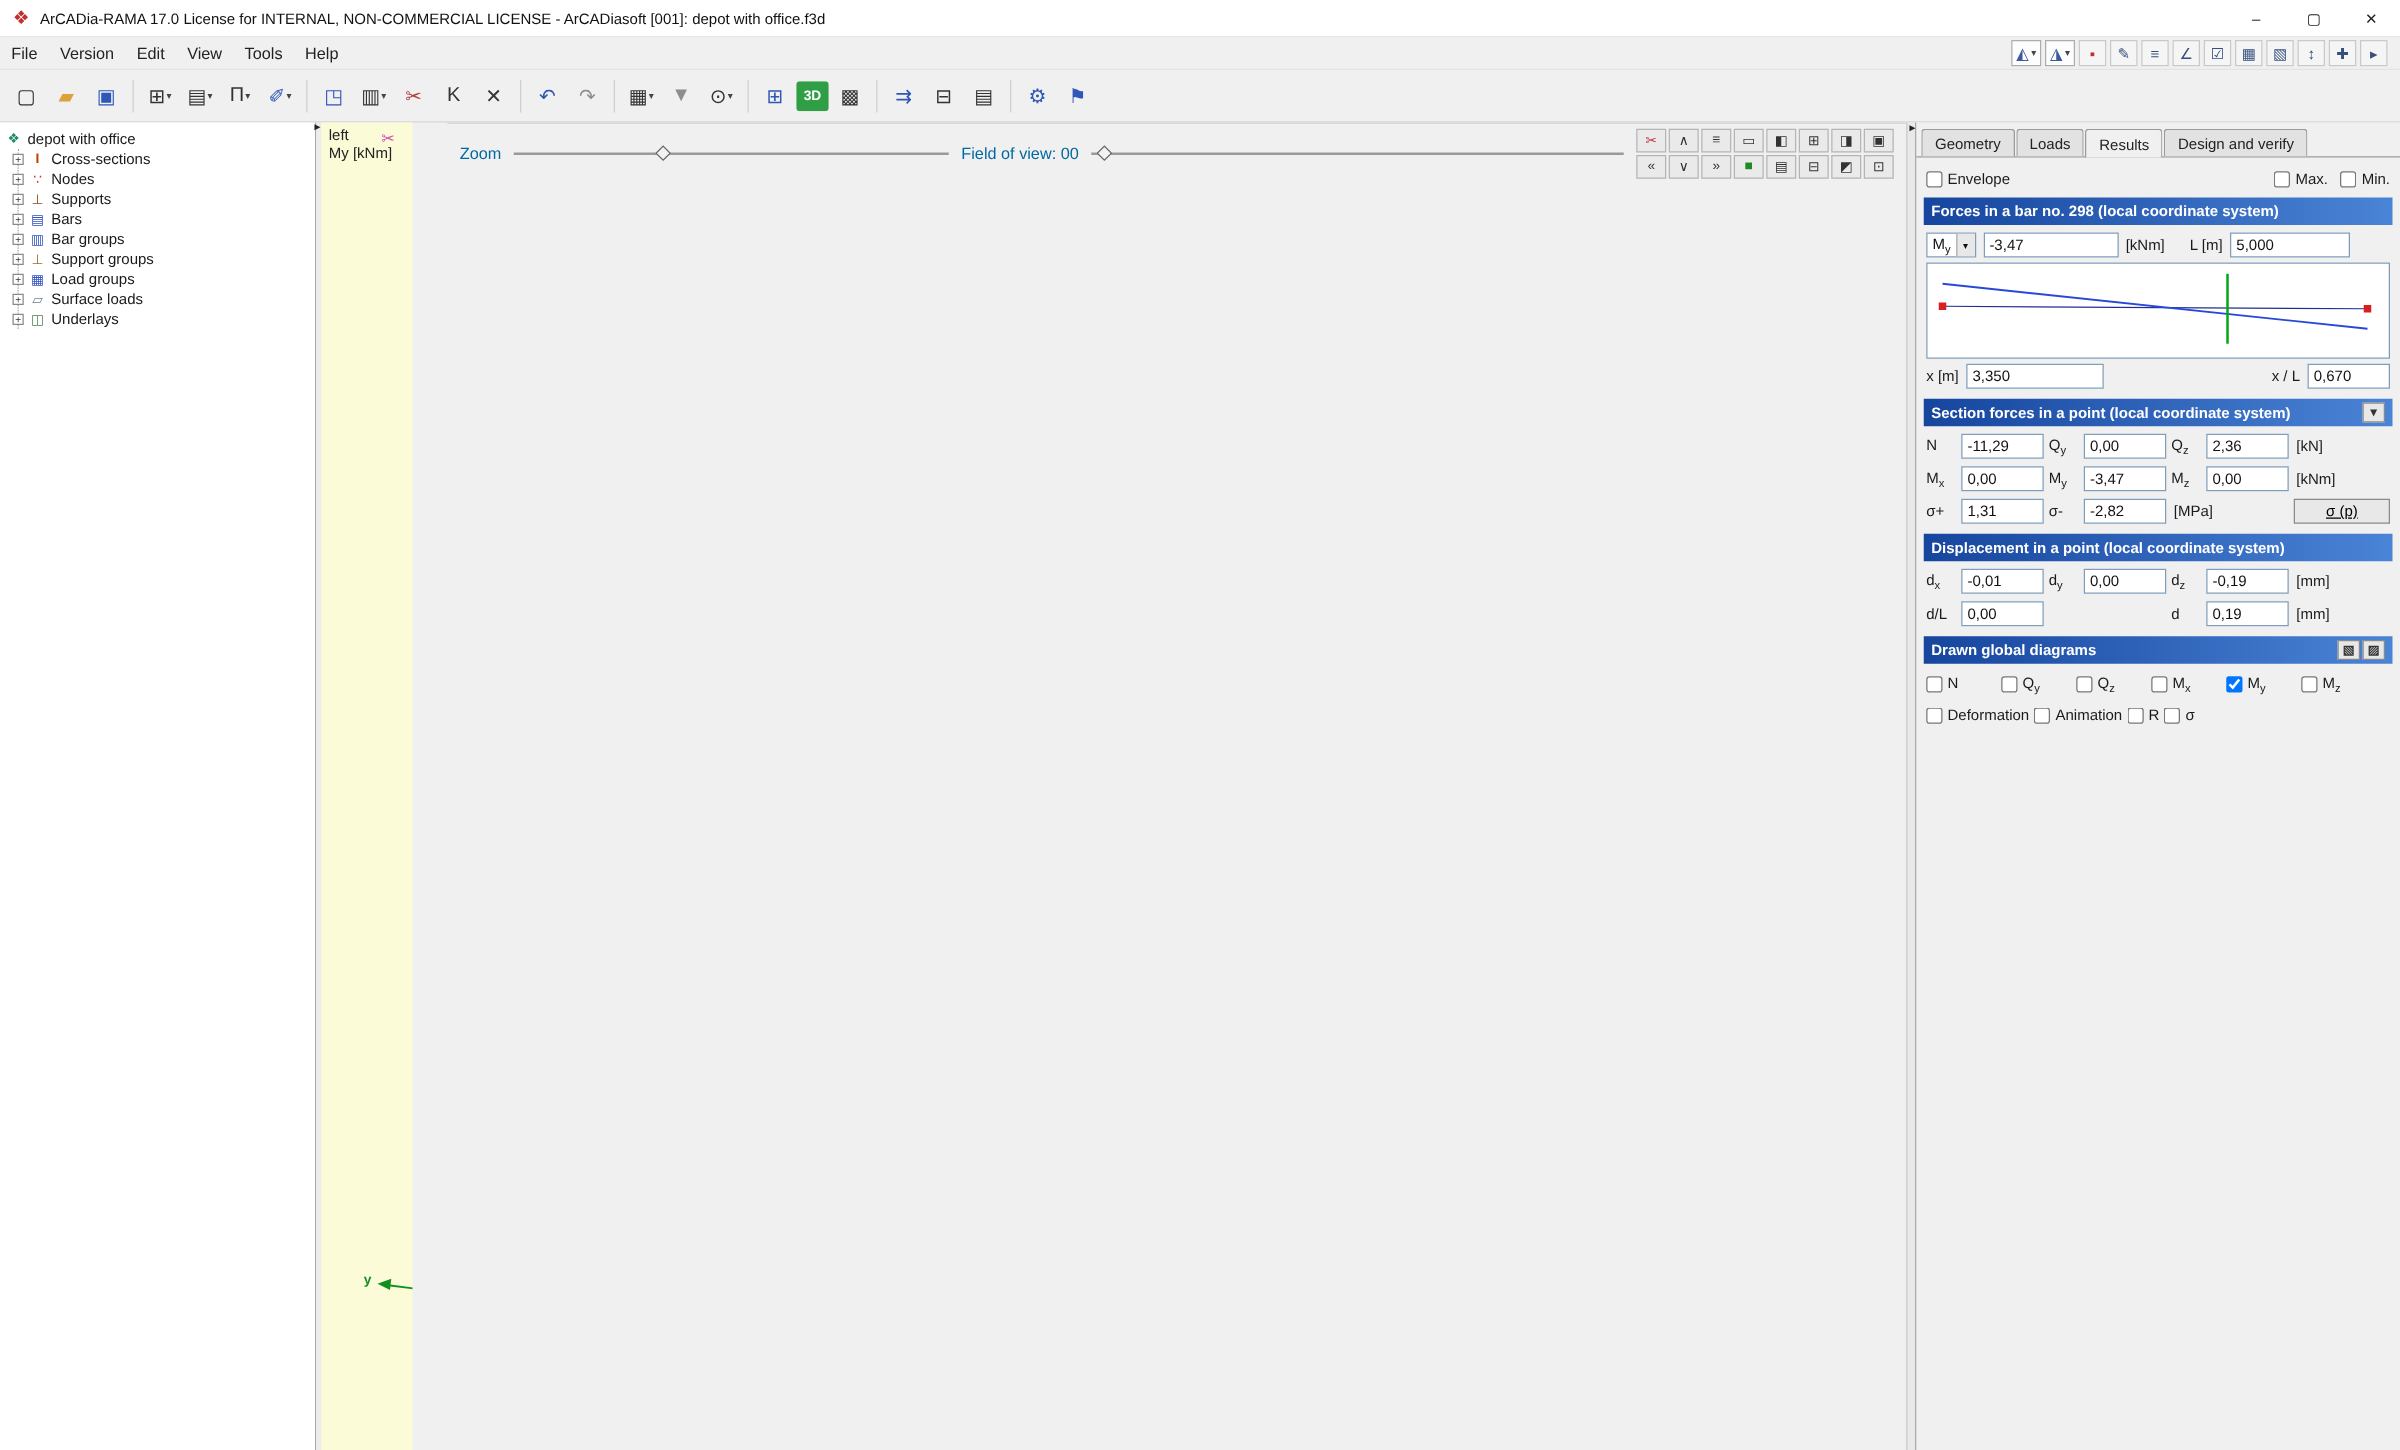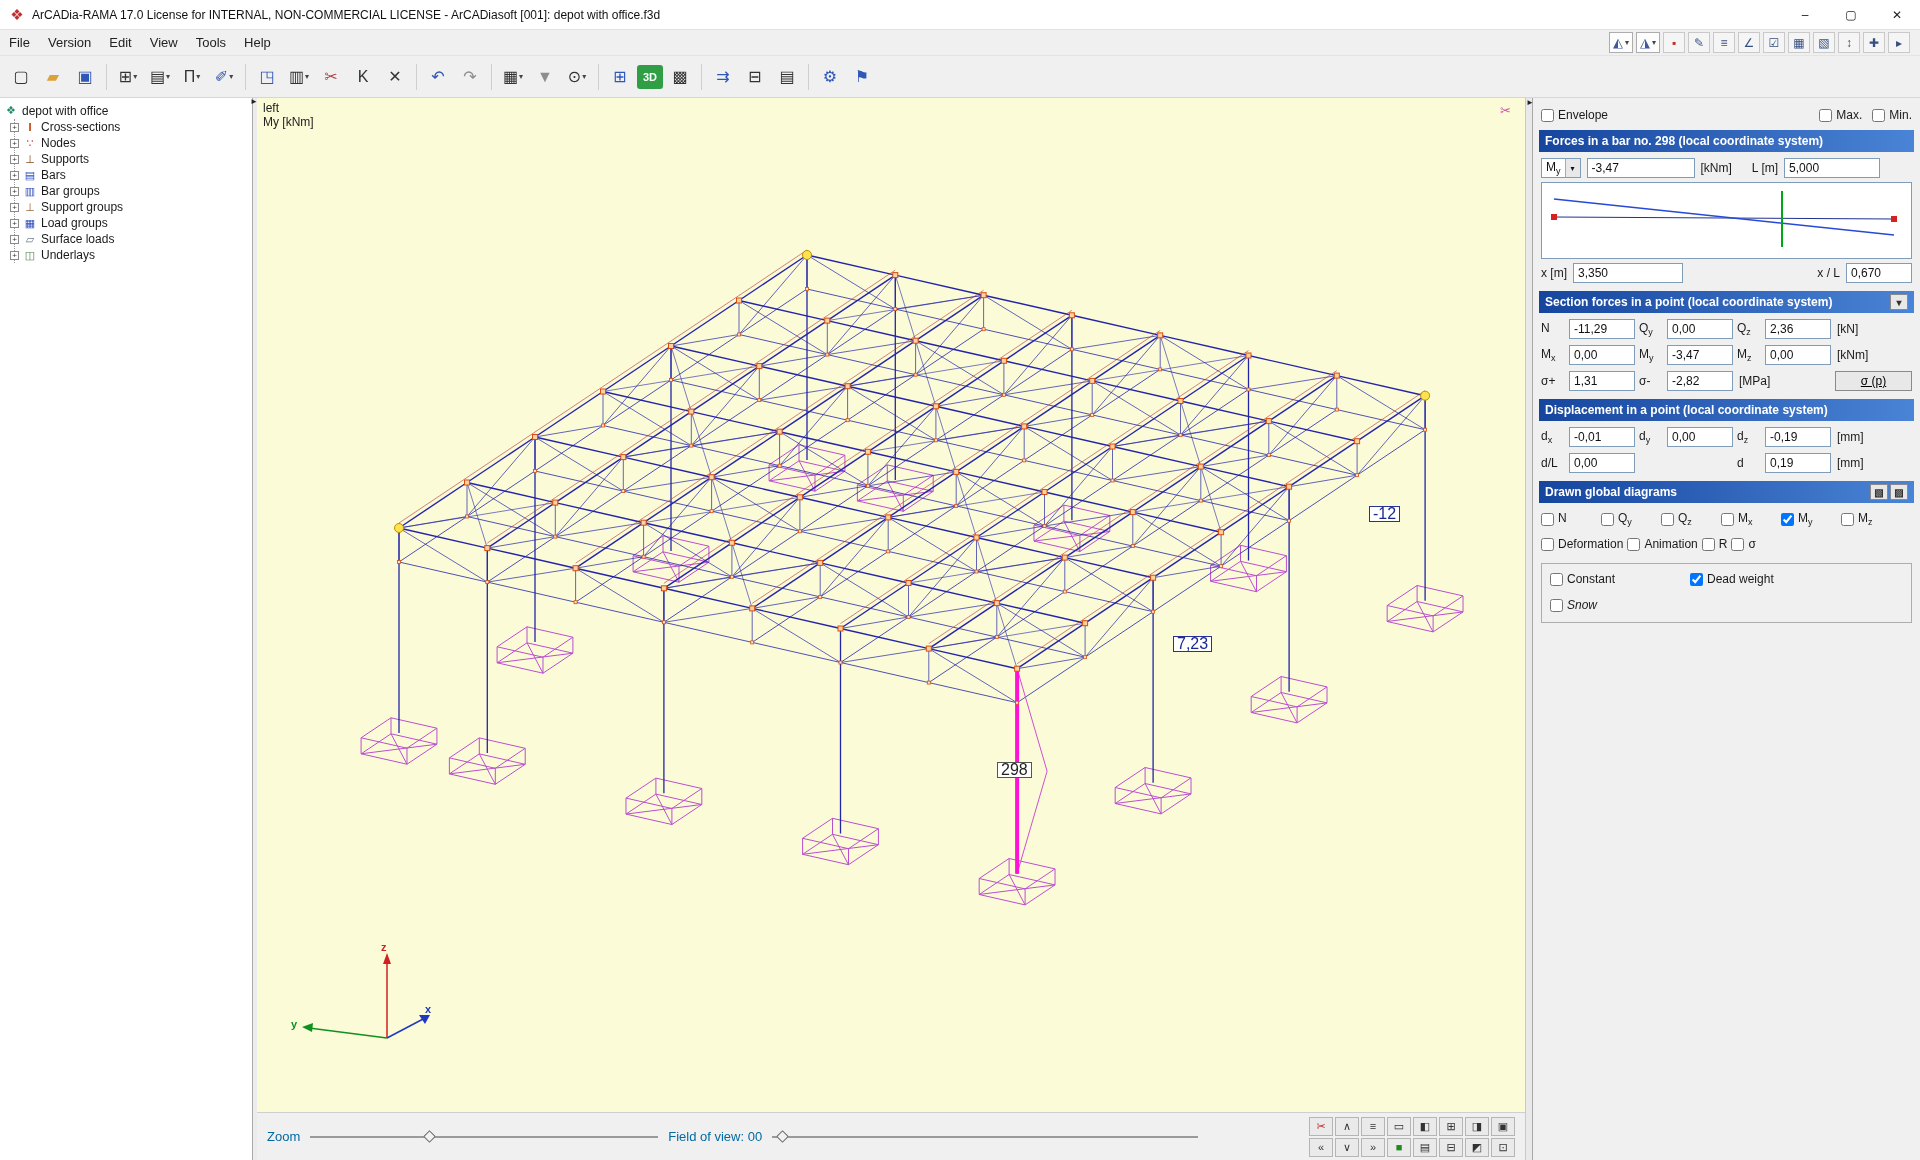--- a/index.html
+++ b/index.html
@@ -35,21 +35,21 @@
   .tree-root{display:flex;align-items:center;gap:4px;height:17px;}
   .tree-children{margin-left:10px;border-left:1px dotted #9a9a9a;padding-left:0;}
   .tree-row{display:flex;align-items:center;gap:4px;height:16px;}
   .plusbox{width:9px;height:9px;border:1px solid #8a8a8a;background:#fff;font-size:8px;line-height:7px;text-align:center;color:#333;margin-left:-5px;}
   .ticon{width:14px;text-align:center;font-size:11px;}
   .tlabel{color:#1a1a1a;}
   .splitter{width:4px;background:#ececec;position:relative;}
   .splitter .arr{position:absolute;top:-1px;left:-3px;font-size:8px;color:#222;}
 
   
-  .canvas-col{flex:1;display:flex;flex-direction:column;min-width:0;}
+  .canvas-col{flex:1;display:flex;flex-direction:row;min-width:0;gap:28px;}
   .canvas-area{flex:1;position:relative;background:#fbfbd8;overflow:hidden;}
   .canvas-area svg{position:absolute;left:0;top:0;}
   .cv-corner{position:absolute;left:6px;top:3px;font-size:12px;color:#222;line-height:14px;}
   .cv-tool{position:absolute;right:14px;top:5px;font-size:13px;color:#d050b0;}
   .cv-label{position:absolute;background:#ffffff;border:1px solid #28309a;color:#1b2a8e;font-size:16px;padding:0 3px;line-height:14px;}
   .cv-label.dark{border-color:#555;color:#222;}
   .axis-lab{position:absolute;font-size:11px;font-weight:bold;}
 
   
   .controls{height:48px;background:#f0f0f0;border-top:1px solid #cfcfcf;display:flex;align-items:center;padding:0 10px;gap:10px;}
@@ -985,20 +985,26 @@
           <button class="cbtn">⊡</button>
         </div>
       </div>
     </div>
 
     <div class="right-strip">
       <span class="arr">►</span>
     </div>
 
     <div class="panel">
+      <div class="tabs">
+        <span class="tab">Geometry</span>
+        <span class="tab">Loads</span>
+        <span class="tab active">Results</span>
+        <span class="tab">Design and verify</span>
+      </div>
       <div class="panel-body">
 
         <div class="env-row">
           <label class="cbx">
             <input type="checkbox" style="">
             <span>Envelope</span>
           </label>
           <span class="right">
             <label class="cbx">
               <input type="checkbox" style="">
@@ -1137,36 +1143,18 @@
           <label class="cbx">
             <input type="checkbox" style="">
             <span>R</span>
           </label>
           <label class="cbx">
             <input type="checkbox" style="">
             <span>σ</span>
           </label>
         </div>
 
-        <div class="groupbox">
-          <div class="row">
-            <label class="cbx gb-c1">
-              <input type="checkbox" style="">
-              <span>Constant</span>
-            </label>
-            <label class="cbx">
-              <input type="checkbox" checked="" style="">
-              <span>Dead weight</span>
-            </label>
-          </div>
-          <div class="row">
-            <label class="cbx italic">
-              <input type="checkbox" style="">
-              <span>Snow</span>
-            </label>
-          </div>
-        </div>
 
       </div>
     </div>
   </div>
 
 </div>
 
 </body></html>

